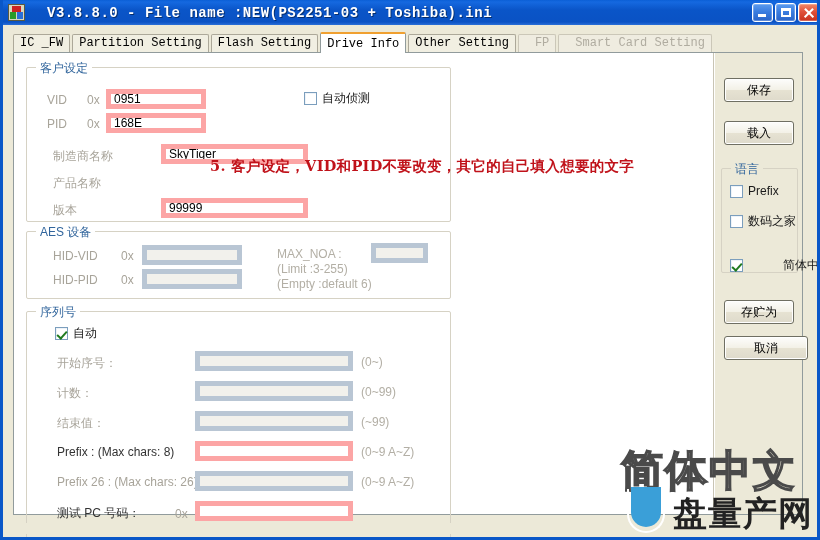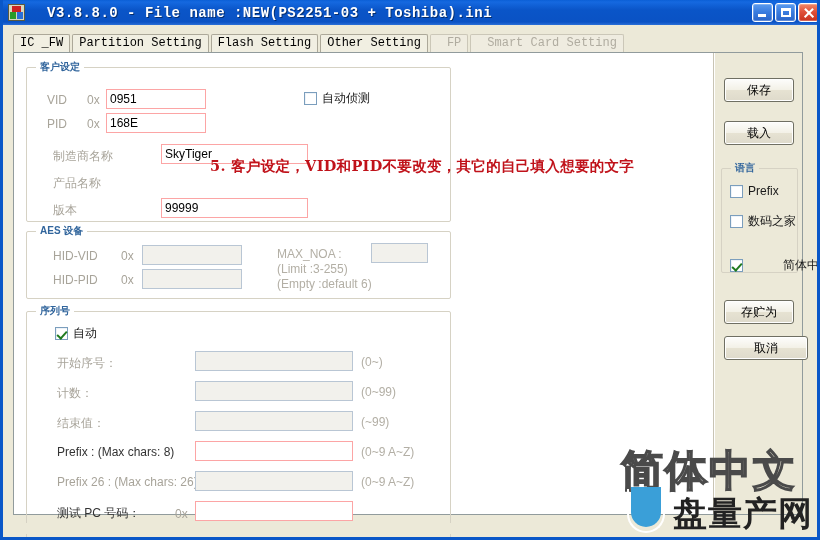--- a/index.html
+++ b/index.html
@@ -166,39 +166,38 @@
     border: 1px solid #d6d2c4;
     border-radius: 2px;
     background: transparent;
   }
   .group > .glabel {
     position: absolute;
     top: -8px; left: 9px;
     padding: 0 4px;
     background: #ffffff;
     color: #31659c;
-    font-size: 10px;
-    white-space: nowrap;
-    font-weight: bold;
+    font-size: 12px;
+    white-space: nowrap;
   }
   #grp-lang > .glabel { background: #ece9d8; }
 
   
   .lbl {
     position: absolute;
     font-size: 12px;
     color: #a8a49a;
     white-space: nowrap;
   }
   .lbl.dark { color: #333333; }
   .lbl.hint { color: #b3afa5; }
 
   .txt {
     position: absolute;
-    border: 1px solid #fca5a5;
+    border: 5px solid #fca5a5;
     background: #ffffff;
     font-size: 12px;
     color: #000;
     padding: 1px 3px;
     line-height: 16px;
     height: 20px;
     outline: none;
     font-family: "Liberation Sans", "DejaVu Sans", sans-serif;
   }
   .txt.disabled {
@@ -348,20 +347,21 @@
         </div>
     </div>
   </div>
 
   <div id="client">
 
     <div id="tabstrip">
       <div class="tab">IC _FW</div>
       <div class="tab">Partition Setting</div>
       <div class="tab">Flash Setting</div>
+      <div class="tab active">Drive Info</div>
       <div class="tab">Other Setting</div>
       <div class="tab disabled">FP</div>
       <div class="tab disabled">Smart Card Setting</div>
     </div>
 
     <div id="tabpage">
 
       <div id="innerpanel">
 
         <div class="group" style="left:12px; top:14px; width:425px; height:155px;">

